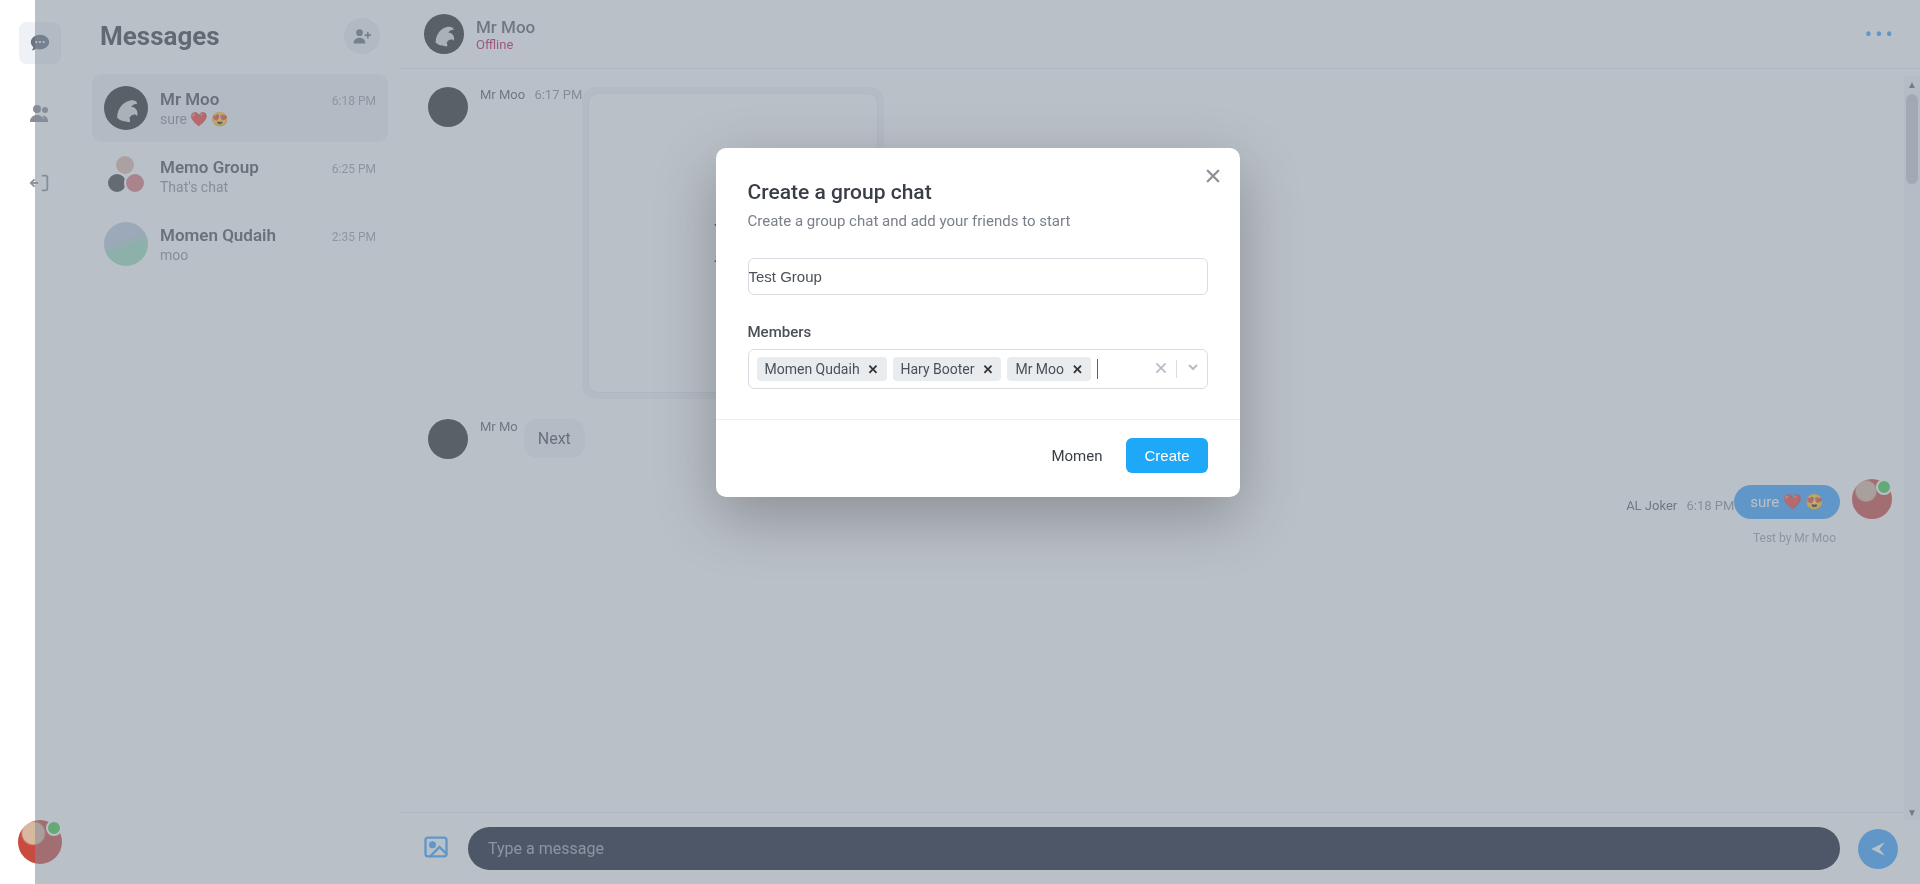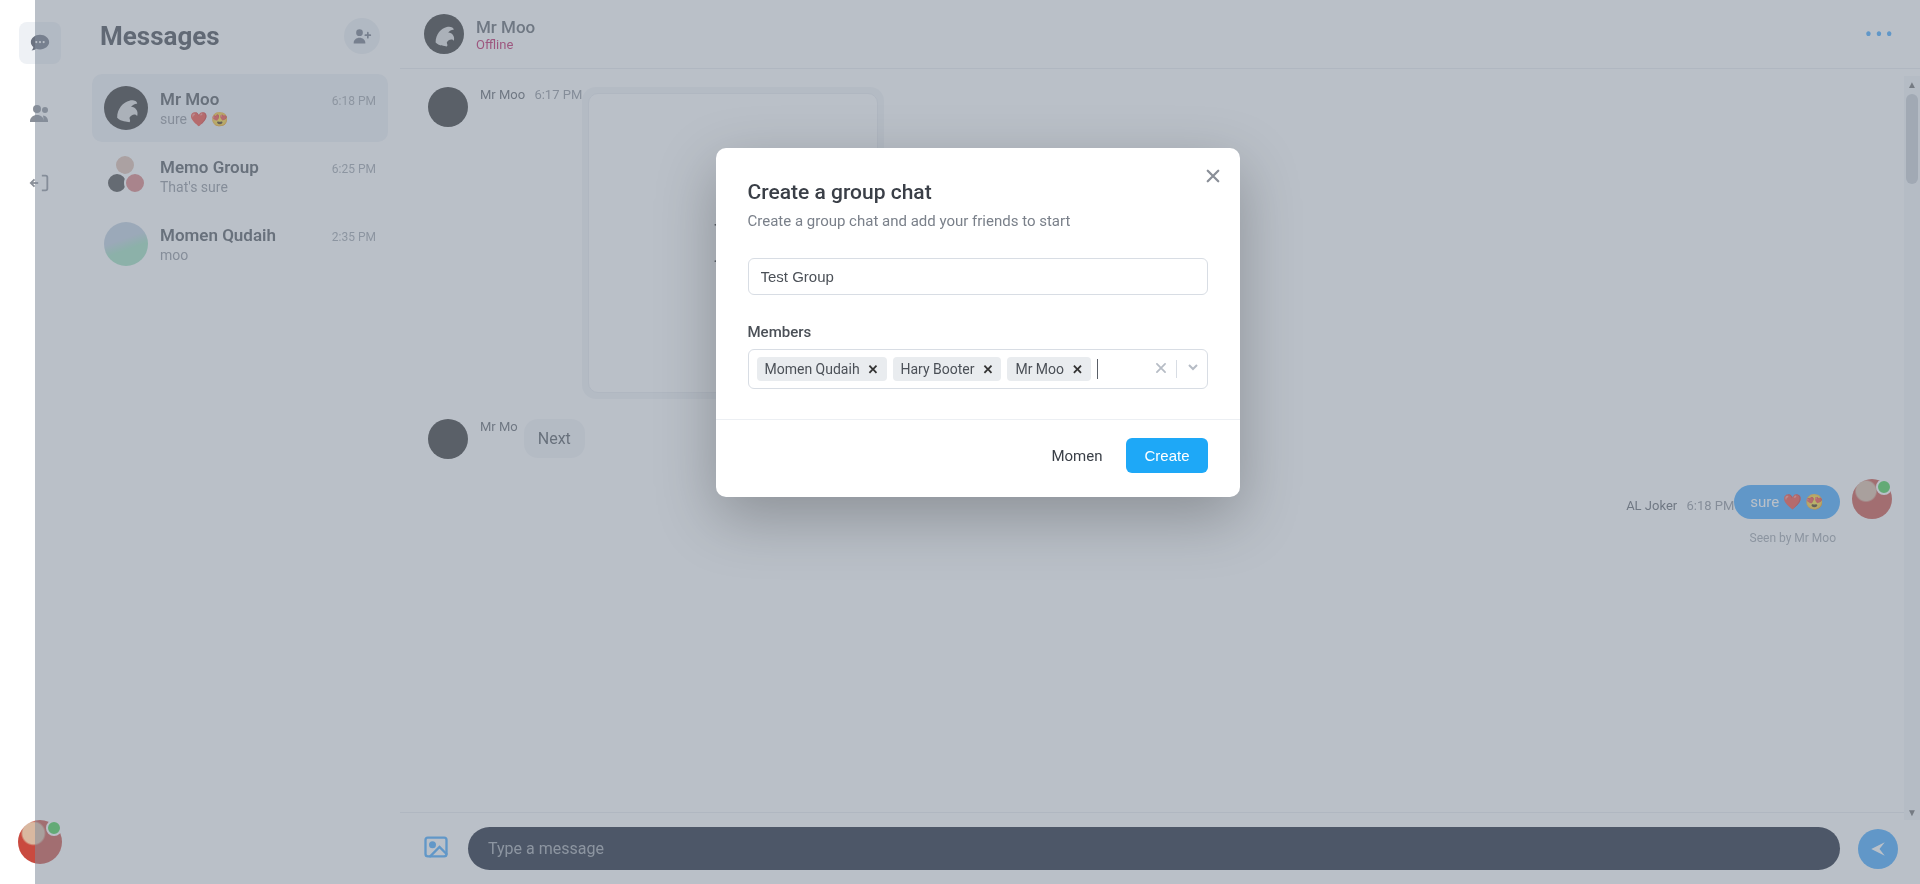--- a/index.html
+++ b/index.html
@@ -161,21 +161,21 @@
     box-shadow:0 20px 60px rgba(0,0,0,0.25);
     padding:32px 32px 18px 32px; position:relative;
   }
   .modal-close {
     position:absolute; top:18px; right:18px; color:#8a8f98; cursor:pointer; font-size:20px;
   }
   .modal-title { font-size:21px; color:#3a3f47; font-weight:500; margin-bottom:8px;}
   .modal-sub { font-size:15px; color:#7a808a; margin-bottom:28px;}
   .field-label { font-size:15px; color:#4b5057; font-weight:500; margin-bottom:8px;}
   .name-input {
-    width:100%; border:1px solid #d8dde4; border-radius:6px; padding:9px 12px;
+    width:100%; border:1px solid #d8dde4; border-radius:6px; padding:9px 0;
     font-size:15px; color:#4b5057; margin-bottom:28px;
   }
   .members-box {
     width:100%; border:1px solid #d8dde4; border-radius:6px; padding:6px 44px 6px 8px;
     display:flex; flex-wrap:wrap; gap:6px; position:relative; margin-bottom:30px;
     align-items:center; min-height:40px;
   }
   .chip {
     background:#e9ecef; border-radius:4px; padding:4px 8px;
     display:inline-flex; align-items:center; gap:8px; font-size:14px; color:#4b5057;
@@ -260,21 +260,21 @@
       <div class="avatar group">
         <div class="mini a"></div>
           <div class="mini b"></div>
           <div class="mini c"></div>
       </div>
       <div class="conv-body">
         <div class="conv-top">
           <div class="conv-name">Memo Group</div>
           <div class="conv-time">6:25 PM</div>
         </div>
-        <div class="conv-preview">That's sure</div>
+        <div class="conv-preview">That's chat</div>
       </div>
     </div>
 
     <div class="conv">
       <div class="avatar person"></div>
       <div class="conv-body">
         <div class="conv-top">
           <div class="conv-name">Momen Qudaih</div>
           <div class="conv-time">2:35 PM</div>
         </div>
@@ -324,21 +324,21 @@
       <div class="msg-row right" style="margin-top:20px;align-items:flex-end;">
         <div class="msg-col right-col">
           <div class="msg-meta right">
             <span class="name">AL Joker</span>
             <span>6:18 PM</span>
           </div>
           <div class="msg-bubble-right">sure ❤️ 😍</div>
         </div>
         <div class="msg-avatar right"></div>
       </div>
-      <div class="seen">Seen by Mr Moo</div>
+      <div class="seen">Test by Mr Moo</div>
     </div>
 
     <div class="scrollbar-fake">
       <div class="arrow-up">▲</div>
       <div class="thumb"></div>
       <div class="arrow-down">▼</div>
     </div>
 
     <div class="chat-input">
       <div class="pic-icon">

